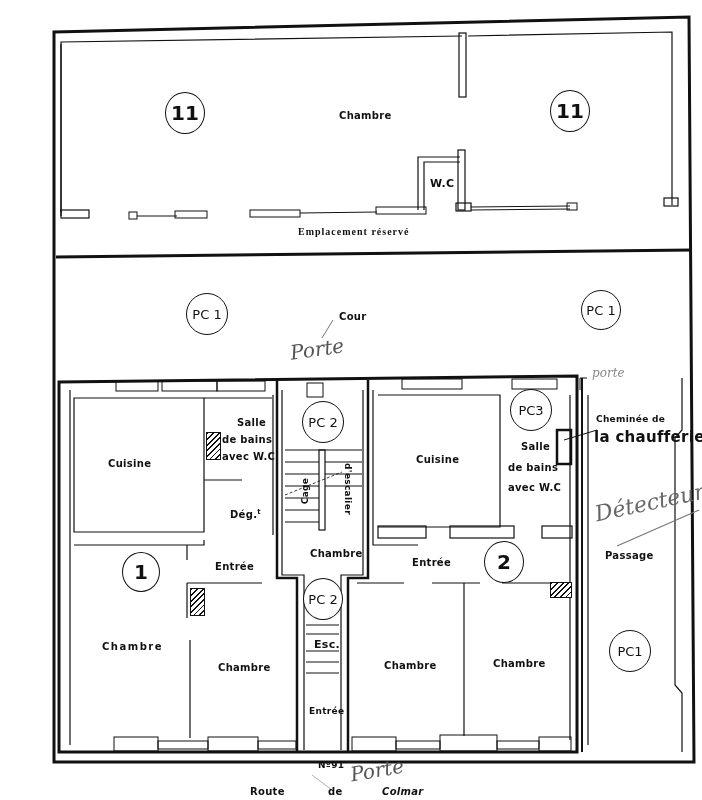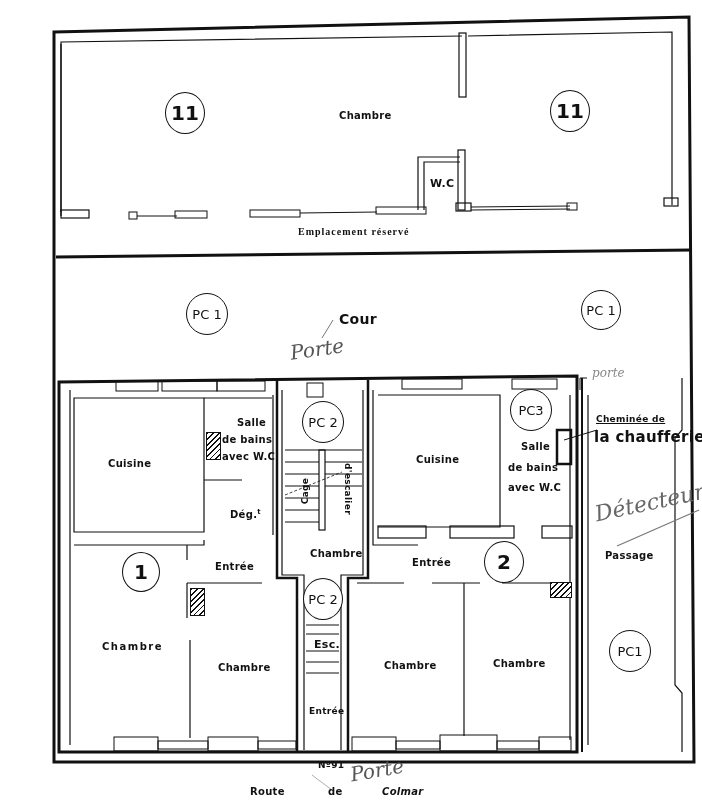--- a/index.html
+++ b/index.html
@@ -136,21 +136,21 @@
 <div class="hatch" style="left:518px;top:582px;width:20px;height:14px;"></div>
 
 <div class="circ num" style="left:133px;top:92px;width:40px;height:42px;">11</div>
 <div class="circ num" style="left:518px;top:90px;width:40px;height:42px;">11</div>
 <div class="lbl" style="left:307px;top:110px;">Chambre</div>
 <div class="lbl" style="left:398px;top:177px;font-size:11px;">W.C</div>
 <div class="lbl" style="left:266px;top:226px;letter-spacing:1px;font-family:Liberation Serif, serif;">Emplacement réservé</div>
 
 <div class="circ pc" style="left:154px;top:293px;width:42px;height:42px;">PC 1</div>
 <div class="circ pc" style="left:549px;top:290px;width:40px;height:40px;">PC 1</div>
-<div class="lbl" style="left:307px;top:311px;font-size:14px;">Cour</div>
+<div class="lbl" style="left:307px;top:311px;font-size:10px;">Cour</div>
 
 <div class="lbl" style="left:76px;top:458px;">Cuisine</div>
 <div class="lbl" style="left:205px;top:417px;">Salle</div>
 <div class="lbl" style="left:190px;top:434px;">de bains</div>
 <div class="lbl" style="left:190px;top:451px;">avec W.C</div>
 <div class="lbl" style="left:198px;top:508px;"><span>Dég.</span><sup style="font-size:7px;">t</sup></div>
 <div class="lbl" style="left:183px;top:561px;">Entrée</div>
 <div class="circ num" style="left:90px;top:552px;width:38px;height:40px;">1</div>
 <div class="lbl" style="left:70px;top:641px;letter-spacing:1.5px;">Chambre</div>
 <div class="lbl" style="left:186px;top:662px;">Chambre</div>
@@ -166,21 +166,21 @@
 <div class="lbl" style="left:384px;top:454px;">Cuisine</div>
 <div class="circ pc" style="left:478px;top:389px;width:42px;height:42px;">PC3</div>
 <div class="lbl" style="left:489px;top:441px;">Salle</div>
 <div class="lbl" style="left:476px;top:462px;">de bains</div>
 <div class="lbl" style="left:476px;top:482px;">avec W.C</div>
 <div class="lbl" style="left:380px;top:557px;">Entrée</div>
 <div class="circ num" style="left:452px;top:541px;width:40px;height:42px;">2</div>
 <div class="lbl" style="left:352px;top:660px;">Chambre</div>
 <div class="lbl" style="left:461px;top:658px;">Chambre</div>
 
-<div class="lbl" style="left:564px;top:414px;font-size:9px;text-decoration:underline;">Cheminée de</div>
+<div class="lbl" style="left:564px;top:414px;font-size:9px;">Cheminée de</div>
 <div class="lbl" style="left:562px;top:428px;font-size:15px;">la chaufferie</div>
 <div class="lbl" style="left:573px;top:550px;">Passage</div>
 <div class="circ pc" style="left:577px;top:630px;width:42px;height:42px;">PC1</div>
 
 <div class="lbl" style="left:286px;top:760px;font-size:9px;">Nº91</div>
 <div class="lbl" style="left:218px;top:786px;">Route</div>
 <div class="lbl" style="left:296px;top:786px;">de</div>
 <div class="lbl" style="left:350px;top:786px;font-style:italic;">Colmar</div>
 
 <div class="hand" style="left:258px;top:337px;font-size:20px;transform:rotate(-8deg);color:#555;">Porte</div>

